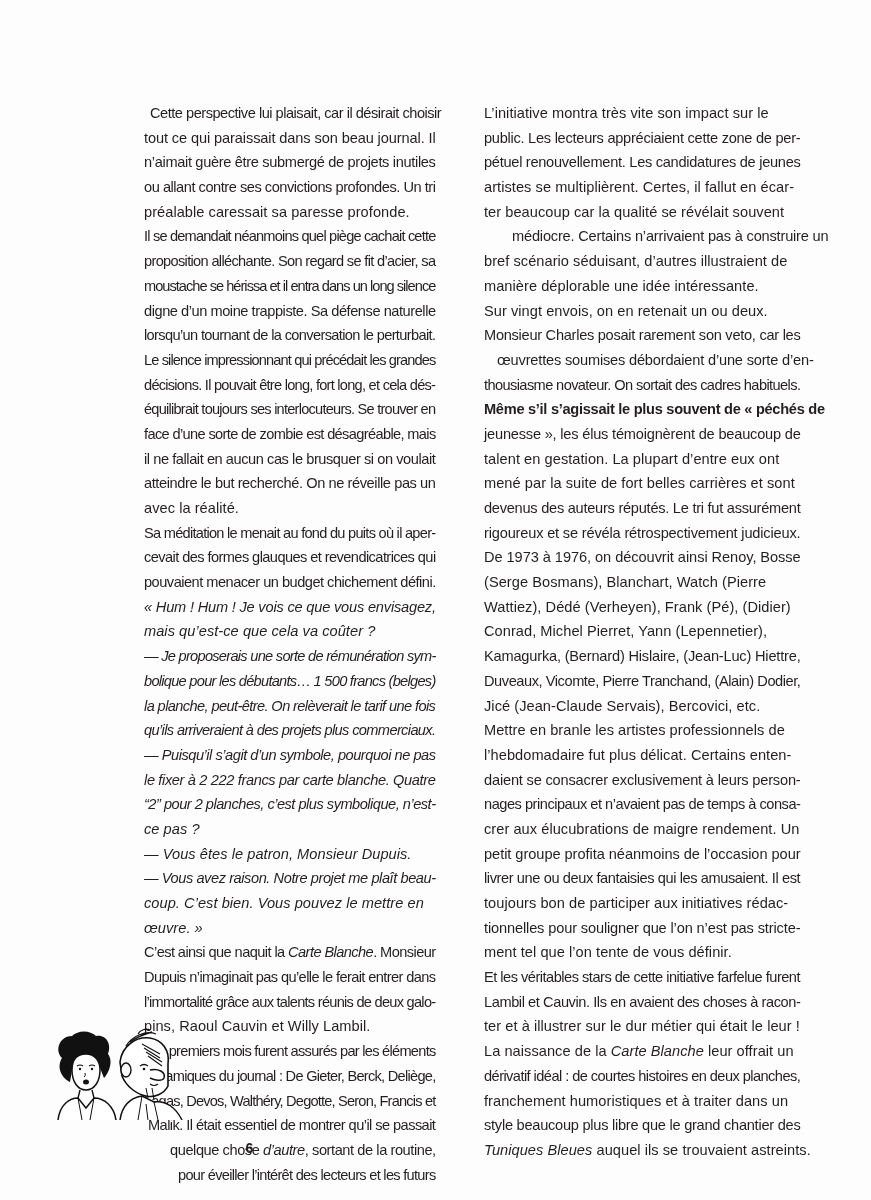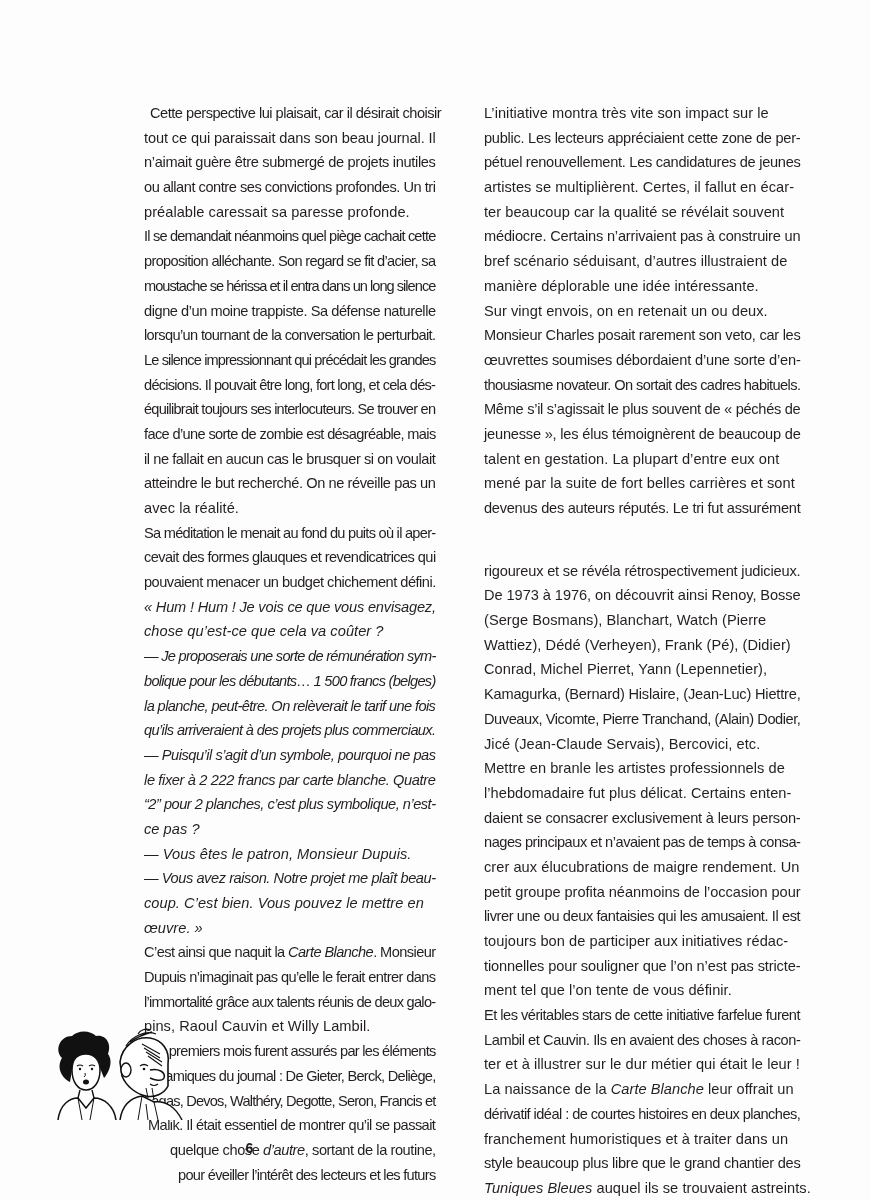--- a/index.html
+++ b/index.html
@@ -85,21 +85,21 @@
       <div class="line" style="white-space: nowrap; letter-spacing: -0.739397px; text-align: left; text-align-last: left;">décisions. Il pouvait être long, fort long, et cela dés-</div>
       <div class="line" style="white-space: nowrap; letter-spacing: -0.764757px; text-align: left; text-align-last: left;">équilibrait toujours ses interlocuteurs. Se trouver en</div>
       <div class="line" style="white-space: nowrap; letter-spacing: -0.634766px; text-align: left; text-align-last: left;">face d’une sorte de zombie est désagréable, mais</div>
       <div class="line" style="white-space: nowrap; letter-spacing: -0.433894px; text-align: left; text-align-last: left;">il ne fallait en aucun cas le brusquer si on voulait</div>
       <div class="line" style="white-space: nowrap; letter-spacing: -0.407844px; text-align: left; text-align-last: left;">atteindre le but recherché. On ne réveille pas un</div>
       <div class="line last">avec la réalité.</div>
       <div class="line" style="white-space: nowrap; letter-spacing: -0.730469px; text-align: left; text-align-last: left;">Sa méditation le menait au fond du puits où il aper-</div>
       <div class="line" style="white-space: nowrap; letter-spacing: -0.572704px; text-align: right; text-align-last: left;">cevait des formes glauques et revendicatrices qui</div>
       <div class="line" style="white-space: nowrap; letter-spacing: -0.502038px; text-align: left; text-align-last: left;">pouvaient menacer un budget chichement défini.</div>
       <div class="line italic" style="white-space: nowrap; letter-spacing: -0.189276px; text-align: left; text-align-last: left;">« Hum ! Hum ! Je vois ce que vous envisagez,</div>
-      <div class="line last italic">chose qu’est-ce que cela va coûter ?</div>
+      <div class="line last italic">mais qu’est-ce que cela va coûter ?</div>
       <div class="line italic" style="white-space: nowrap; letter-spacing: -0.715426px; text-align: left; text-align-last: left;">— Je proposerais une sorte de rémunération sym-</div>
       <div class="line italic" style="white-space: nowrap; letter-spacing: -0.722577px; text-align: left; text-align-last: left;">bolique pour les débutants… 1 500 francs (belges)</div>
       <div class="line italic" style="white-space: nowrap; letter-spacing: -0.599537px; text-align: left; text-align-last: left;">la planche, peut-être. On relèverait le tarif une fois</div>
       <div class="line italic" style="white-space: nowrap; letter-spacing: -0.631127px; text-align: left; text-align-last: left;">qu’ils arriveraient à des projets plus commerciaux.</div>
       <div class="line italic" style="white-space: nowrap; letter-spacing: -0.465495px; text-align: left; text-align-last: left;">— Puisqu’il s’agit d’un symbole, pourquoi ne pas</div>
       <div class="line italic" style="white-space: nowrap; letter-spacing: -0.357781px; text-align: left; text-align-last: left;">le fixer à 2 222 francs par carte blanche. Quatre</div>
       <div class="line italic" style="white-space: nowrap; letter-spacing: -0.497188px; text-align: left; text-align-last: left;">“2” pour 2 planches, c’est plus symbolique, n’est-</div>
       <div class="line last italic">ce pas ?</div>
       <div class="line last italic">— Vous êtes le patron, Monsieur Dupuis.</div>
       <div class="line italic" style="white-space: nowrap; letter-spacing: -0.427859px; text-align: left; text-align-last: left;">— Vous avez raison. Notre projet me plaît beau-</div>
@@ -115,33 +115,33 @@
       <div class="line" style="padding-left: 4px; white-space: nowrap; letter-spacing: -0.5625px; text-align: left; text-align-last: left;">Malik. Il était essentiel de montrer qu’il se passait</div>
       <div class="line" style="padding-left: 26px; white-space: nowrap; letter-spacing: -0.423264px; text-align: left; text-align-last: left;"><span>quelque chose </span><em>d’autre</em><span>, sortant de la routine,</span></div>
       <div class="line" style="padding-left: 34px; white-space: nowrap; letter-spacing: -0.706562px; text-align: left; text-align-last: left;">pour éveiller l’intérêt des lecteurs et les futurs</div>
     </div>
   <div class="column col-right" id="col-right">
       <div class="line" style="white-space: nowrap; text-align: left; text-align-last: left;">L’initiative montra très vite son impact sur le</div>
       <div class="line" style="white-space: nowrap; letter-spacing: -0.265024px; text-align: left; text-align-last: left;">public. Les lecteurs appréciaient cette zone de per-</div>
       <div class="line" style="white-space: nowrap; letter-spacing: -0.278699px; text-align: left; text-align-last: left;">pétuel renouvellement. Les candidatures de jeunes</div>
       <div class="line" style="white-space: nowrap; text-align: left; text-align-last: left;">artistes se multiplièrent. Certes, il fallut en écar-</div>
       <div class="line" style="white-space: nowrap; text-align: left; text-align-last: left;">ter beaucoup car la qualité se révélait souvent</div>
-      <div class="line" style="white-space: nowrap; letter-spacing: -0.189032px; text-align: right; text-align-last: left;">médiocre. Certains n’arrivaient pas à construire un</div>
+      <div class="line" style="white-space: nowrap; letter-spacing: -0.189032px; text-align: right; text-align-last: left; margin-left: 28px;">médiocre. Certains n’arrivaient pas à construire un</div>
       <div class="line" style="white-space: nowrap; text-align: left; text-align-last: left;">bref scénario séduisant, d’autres illustraient de</div>
       <div class="line last">manière déplorable une idée intéressante.</div>
       <div class="line last">Sur vingt envois, on en retenait un ou deux.</div>
       <div class="line" style="white-space: nowrap; letter-spacing: -0.272813px; text-align: left; text-align-last: left;">Monsieur Charles posait rarement son veto, car les</div>
-      <div class="line" style="white-space: nowrap; letter-spacing: -0.181315px; text-align: right; text-align-last: left;">œuvrettes soumises débordaient d’une sorte d’en-</div>
+      <div class="line" style="white-space: nowrap; letter-spacing: -0.181315px; text-align: right; text-align-last: left; margin-left: 13px;">œuvrettes soumises débordaient d’une sorte d’en-</div>
       <div class="line" style="white-space: nowrap; letter-spacing: -0.597583px; text-align: left; text-align-last: left;">thousiasme novateur. On sortait des cadres habituels.</div>
-      <div class="line" style="white-space: nowrap; letter-spacing: -0.284926px; text-align: center; text-align-last: left;">Même s’il s’agissait le plus souvent de « péchés de</div>
+      <div class="line" style="white-space: nowrap; letter-spacing: -0.284926px; text-align: center; text-align-last: left; font-weight: bold;">Même s’il s’agissait le plus souvent de « péchés de</div>
       <div class="line" style="white-space: nowrap; letter-spacing: -0.199219px; text-align: left; text-align-last: left;">jeunesse », les élus témoignèrent de beaucoup de</div>
       <div class="line" style="white-space: nowrap; text-align: left; text-align-last: left;">talent en gestation. La plupart d’entre eux ont</div>
       <div class="line" style="white-space: nowrap; text-align: left; text-align-last: left;">mené par la suite de fort belles carrières et sont</div>
       <div class="line" style="white-space: nowrap; letter-spacing: -0.257188px; text-align: left; text-align-last: left;">devenus des auteurs réputés. Le tri fut assurément</div>
-      <div class="line" style="white-space: nowrap; letter-spacing: -0.1731px; text-align: right; text-align-last: left; margin-top: 38px;">rigoureux et se révéla rétrospectivement judicieux.</div>
+      <div class="line" style="white-space: nowrap; letter-spacing: -0.1731px; text-align: right; text-align-last: left;">rigoureux et se révéla rétrospectivement judicieux.</div>
       <div class="line" style="white-space: nowrap; letter-spacing: -0.0581782px; text-align: left; text-align-last: left;">De 1973 à 1976, on découvrit ainsi Renoy, Bosse</div>
       <div class="line" style="white-space: nowrap; text-align: left; text-align-last: left;">(Serge Bosmans), Blanchart, Watch (Pierre</div>
       <div class="line" style="white-space: nowrap; text-align: left; text-align-last: left;">Wattiez), Dédé (Verheyen), Frank (Pé), (Didier)</div>
       <div class="line" style="white-space: nowrap; text-align: left; text-align-last: left;">Conrad, Michel Pierret, Yann (Lepennetier),</div>
       <div class="line" style="white-space: nowrap; letter-spacing: -0.190938px; text-align: center; text-align-last: left;">Kamagurka, (Bernard) Hislaire, (Jean-Luc) Hiettre,</div>
       <div class="line" style="white-space: nowrap; letter-spacing: -0.438113px; text-align: left; text-align-last: left;">Duveaux, Vicomte, Pierre Tranchand, (Alain) Dodier,</div>
       <div class="line last">Jicé (Jean-Claude Servais), Bercovici, etc.</div>
       <div class="line" style="white-space: nowrap; text-align: left; text-align-last: left;">Mettre en branle les artistes professionnels de</div>
       <div class="line" style="white-space: nowrap; text-align: center; text-align-last: left;">l’hebdomadaire fut plus délicat. Certains enten-</div>
       <div class="line" style="white-space: nowrap; letter-spacing: -0.178253px; text-align: left; text-align-last: left;">daient se consacrer exclusivement à leurs person-</div>

